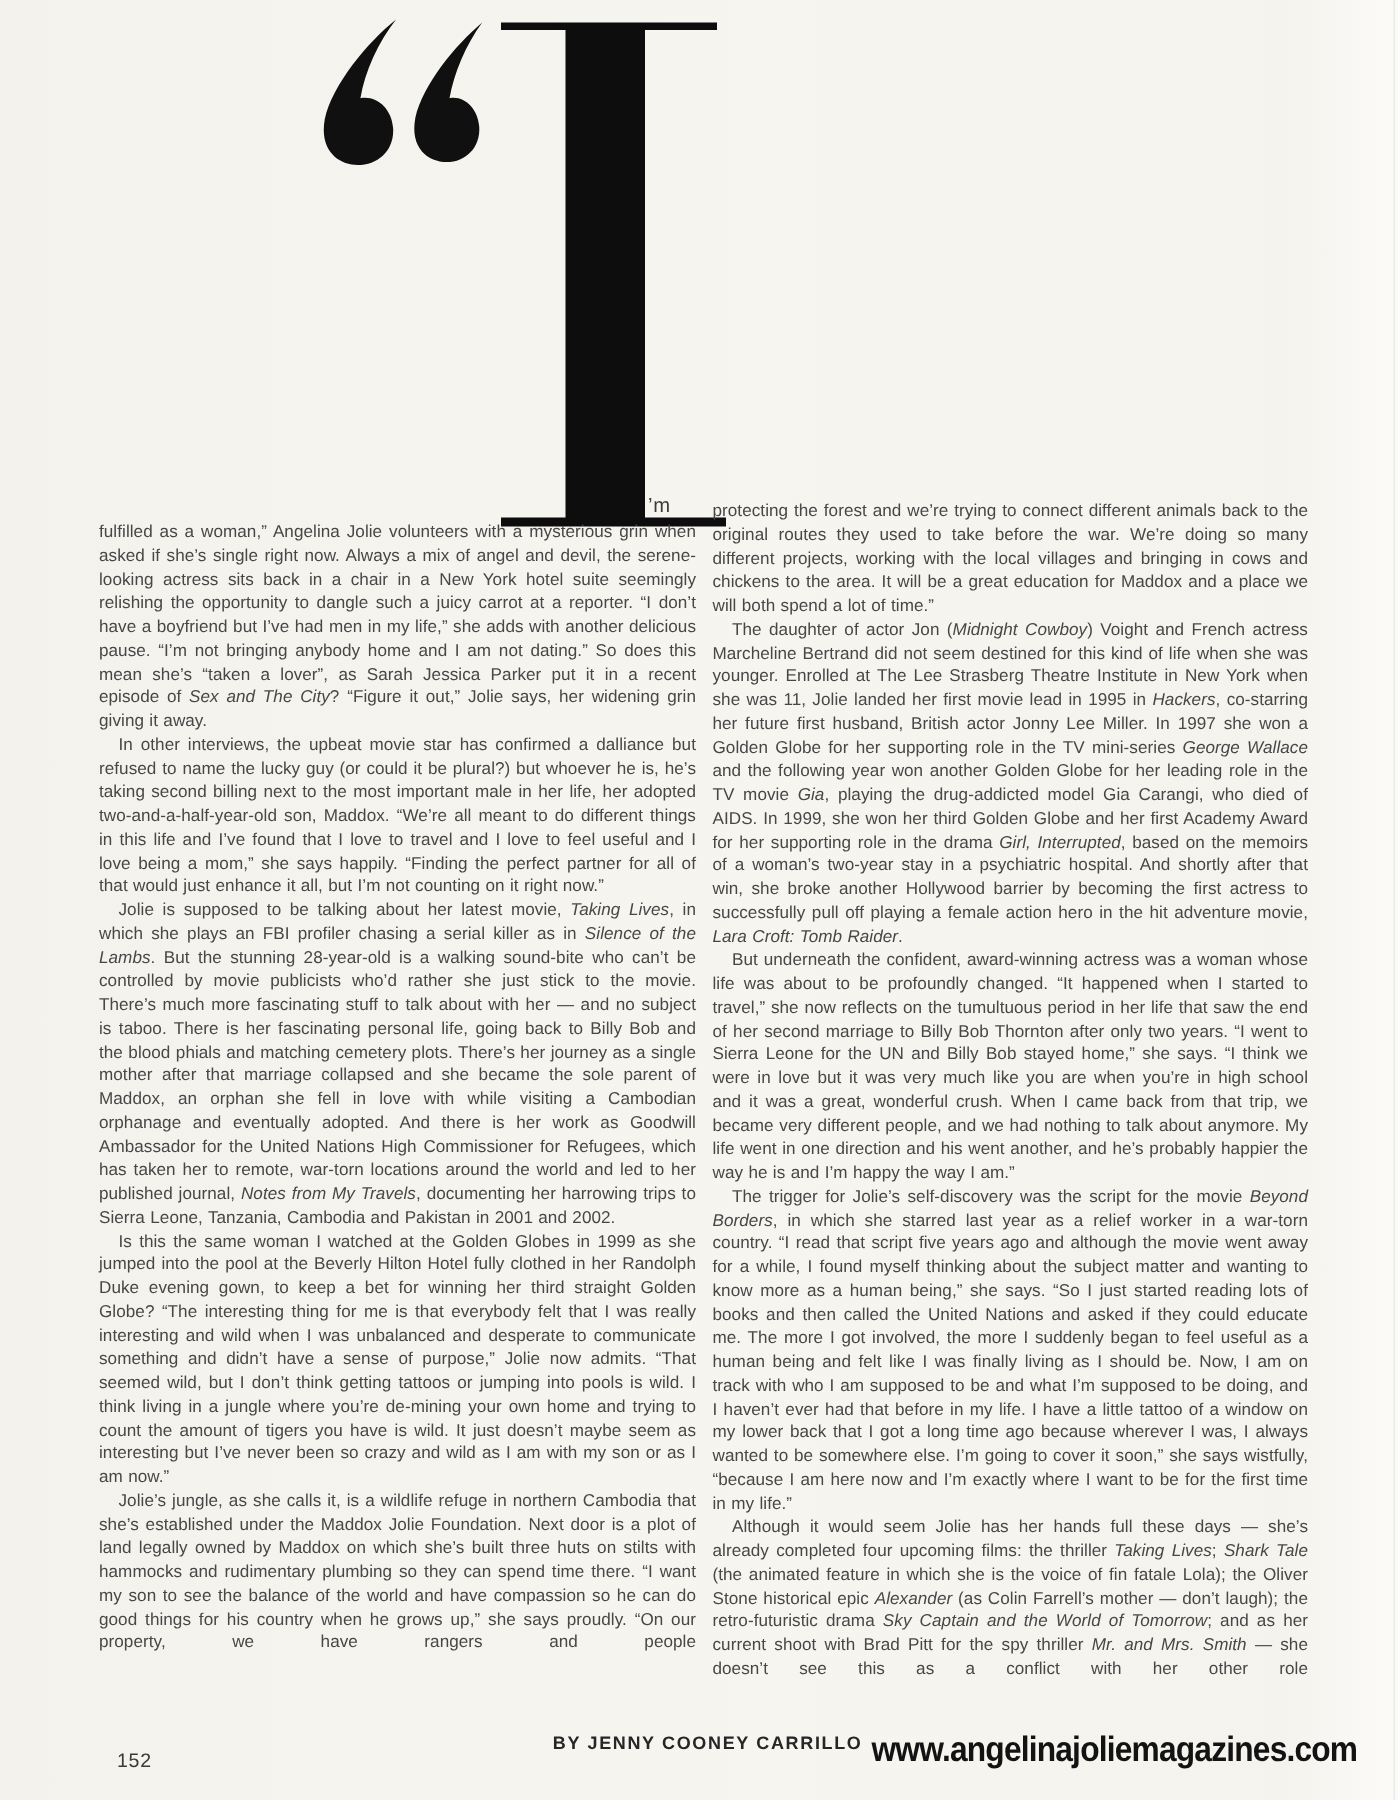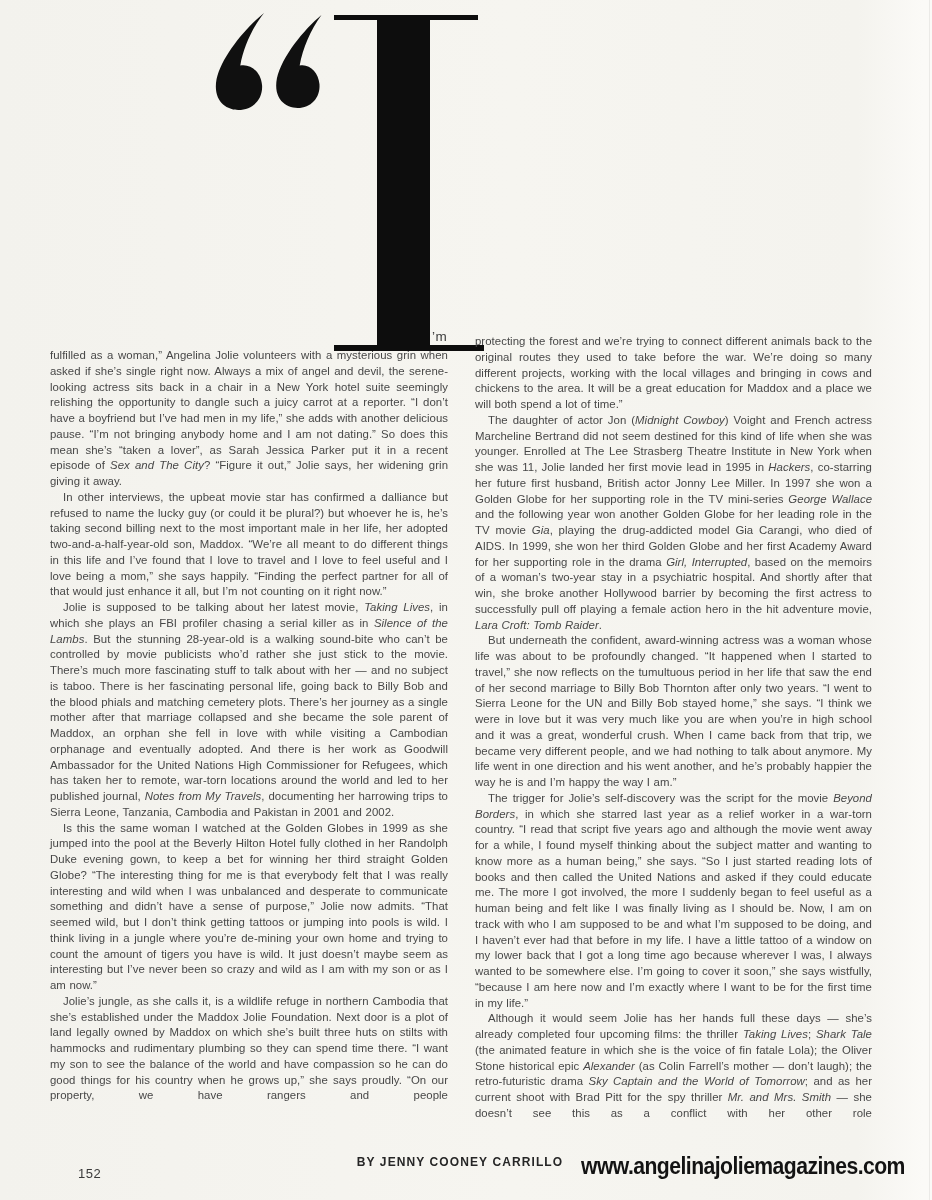--- a/index.html
+++ b/index.html
@@ -28,33 +28,33 @@
   .dropcap-suffix{
     position:absolute;left:432px;top:329px;
     font-size:13.5px;color:#3c3c3c;letter-spacing:.5px;
   }
   
   .col{
     position:absolute;
     font-size:11.4px;line-height:15.75px;color:#474747;
     text-align:justify;letter-spacing:.04px;word-spacing:.35px;
   }
-  .col-left{left:50px;top:348px;width:398px;}
+  .col-left{left:66px;top:348px;width:398px;}
   .col-right{left:475px;top:334px;width:397px;}
   .col p{margin:0;}
   .col p.indent{text-indent:13px;}
   .col p:last-child{text-align-last:justify;}
   .col em{}
   
   .footer-pagenum{
     position:absolute;left:48px;top:1166px;
     font-size:13px;color:#3a3a3a;letter-spacing:.5px;margin-left:30px;
   }
   .footer-byline{
-    position:absolute;left:345px;top:1155px;width:230px;text-align:center;
+    position:absolute;left:345px;top:1155px;width:230px;text-align:right;
     font-size:12px;font-weight:bold;color:#262626;letter-spacing:1.1px;
   }
   .footer-site{
     position:absolute;right:27px;top:1153px;
     font-size:23.5px;font-weight:bold;color:#131313;letter-spacing:-.6px;
     transform:scaleX(.9);transform-origin:100% 50%;
   }
 </style>
 </head>
 <body>

